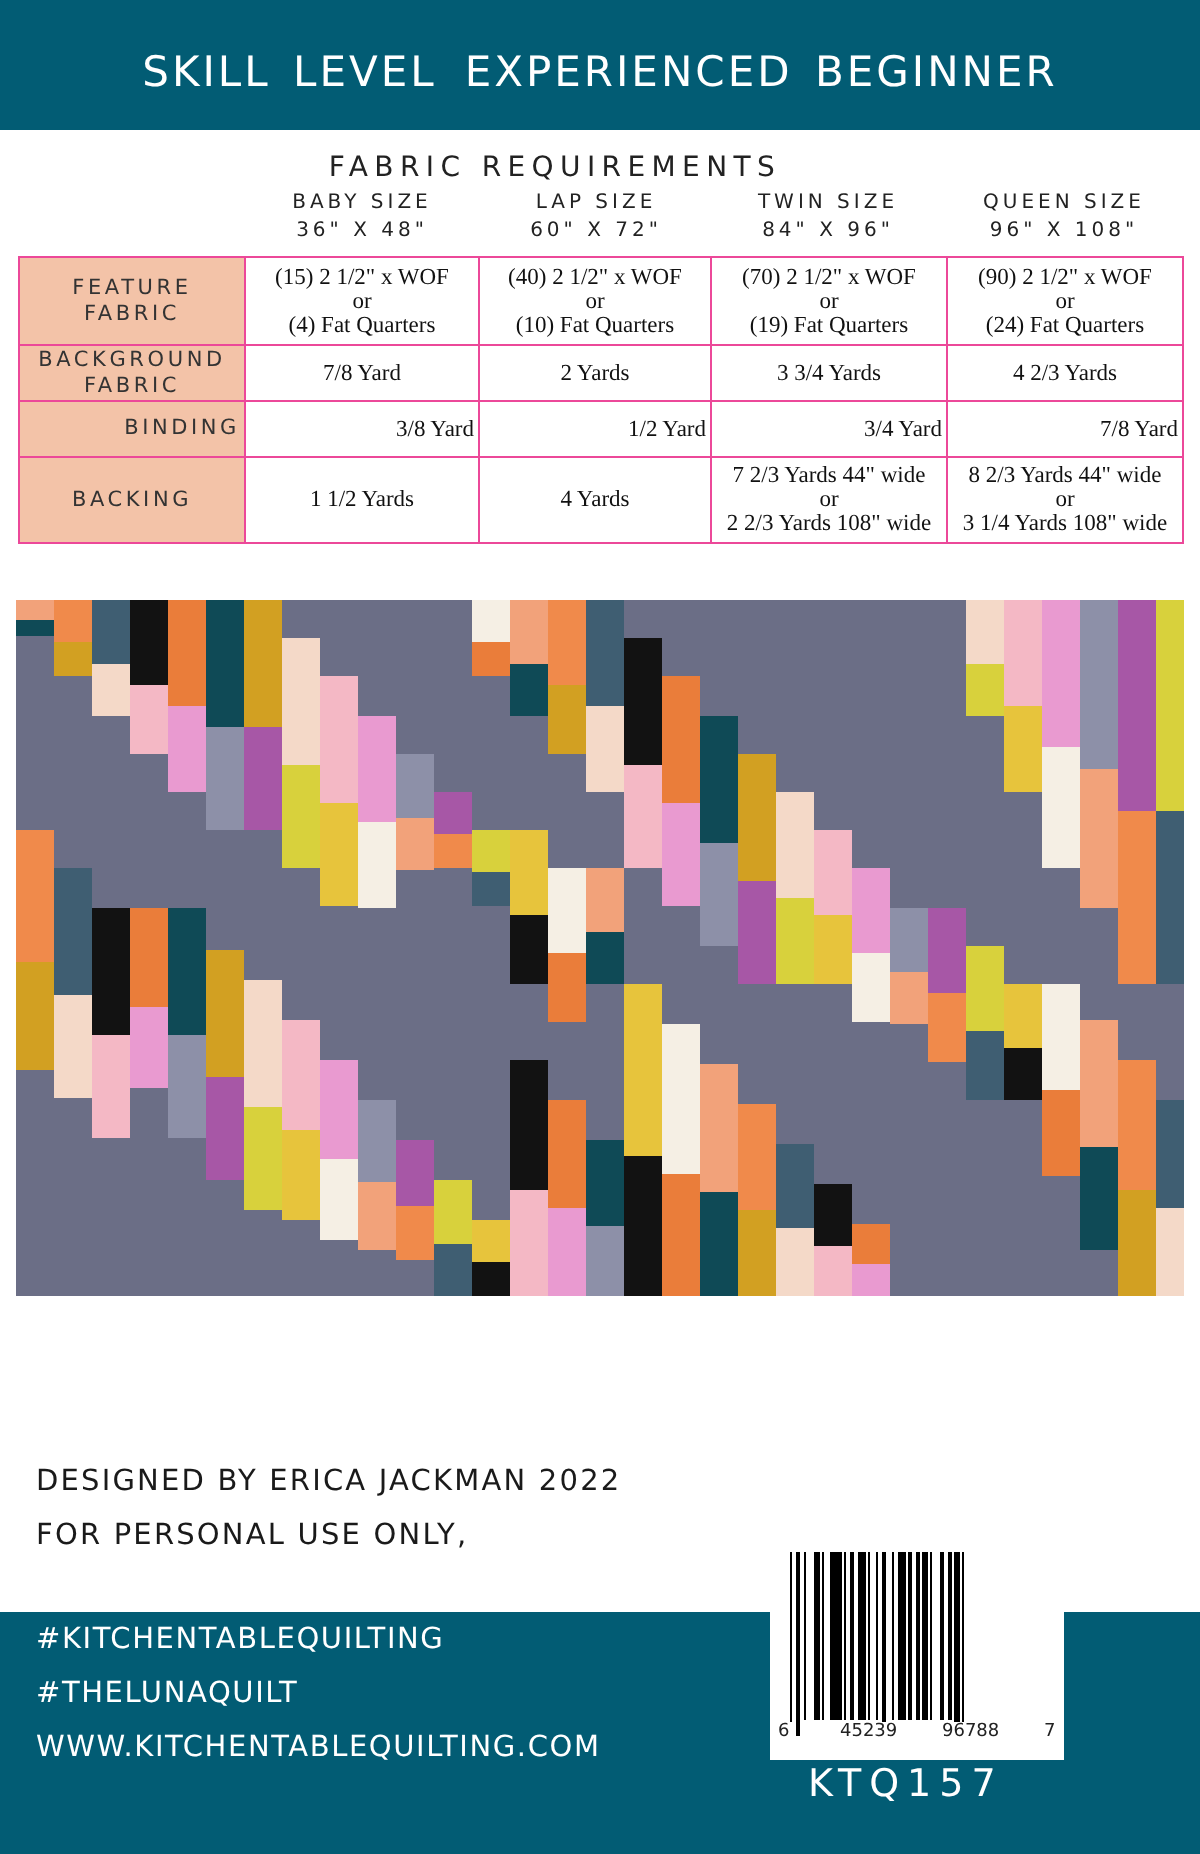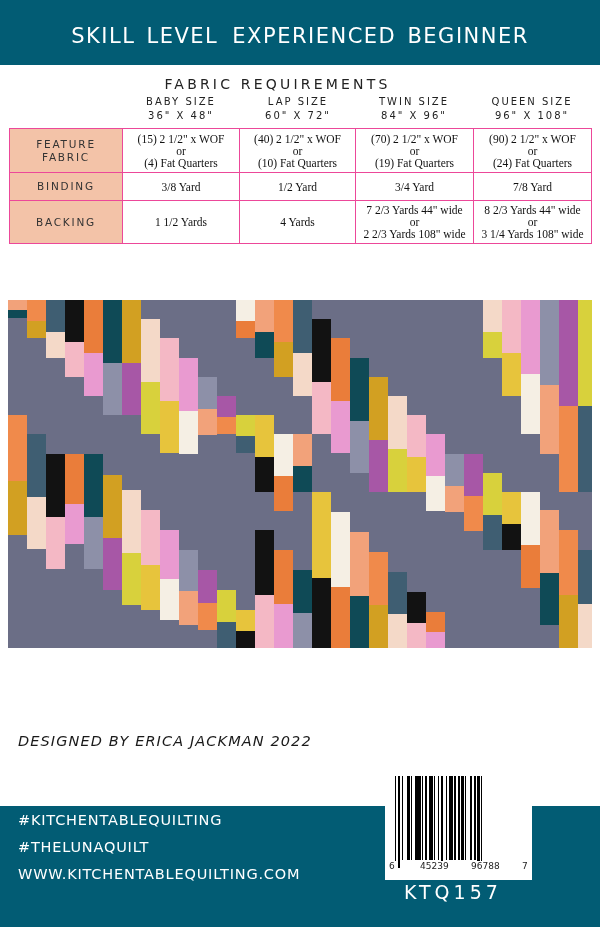--- a/index.html
+++ b/index.html
@@ -32,40 +32,40 @@
     border: 1px solid #ec4899; text-align: center; vertical-align: middle;
     font-family: "Liberation Serif", serif; font-size: 11.5px; color: #111; line-height: 12px;
     padding: 0 2px;
   }
   table.req td.lbl {
     background: #f3c3a8; font-family: "DejaVu Sans", sans-serif;
     font-size: 10.5px; letter-spacing: 1.8px; color: #333; line-height: 13px;
   }
   table.req tr.r1 td { height: 44px; }
   table.req tr.r2 td { height: 28px; }
-  table.req tr.r3 td { height: 28px; }
+  table.req tr.r3 td { height: 28px; text-align: right; }
   table.req tr.r4 td { height: 43px; }
   .cell-line { display: block; }
 
   .quilt {
     position: absolute; left: 8px; top: 300px; width: 584px; height: 348px;
     background: #6b6e86; overflow: hidden;
   }
   .strip { position: absolute; width: 19px; }
 
   .note {
     position: absolute; left: 6px; top: 660px; width: 590px;
     font-family: "Liberation Serif", serif; font-style: italic; font-size: 13px;
     line-height: 20px; color: #111;
   }
 
   .credits {
     position: absolute; left: 18px; top: 728px;
     font-family: "DejaVu Sans", sans-serif; font-size: 14.5px; letter-spacing: 1.1px;
-    color: #1a1a1a; line-height: 27px; font-style: italic;
+    color: #1a1a1a; line-height: 27px;
   }
 
   .bottom-band {
     position: absolute; left: 0; top: 806px; width: 600px; height: 121px; background: #025c74;
   }
   .social {
     position: absolute; left: 18px; top: 807px;
     font-family: "DejaVu Sans", sans-serif; font-size: 14.5px; letter-spacing: 0.8px;
     color: #ffffff; line-height: 27px;
   }
@@ -143,20 +143,30 @@
     <td>
       <span class="cell-line">(70) 2 1/2" x WOF</span>
       <span class="cell-line">or</span>
       <span class="cell-line">(19) Fat Quarters</span>
     </td>
     <td>
       <span class="cell-line">(90) 2 1/2" x WOF</span>
       <span class="cell-line">or</span>
       <span class="cell-line">(24) Fat Quarters</span>
     </td>
+  </tr>
+  <tr class="r2">
+    <td class="lbl">
+      <span class="cell-line">BACKGROUND</span>
+      <span class="cell-line">FABRIC</span>
+    </td>
+    <td>7/8 Yard</td>
+    <td>2 Yards</td>
+    <td>3 3/4 Yards</td>
+    <td>4 2/3 Yards</td>
   </tr>
   <tr class="r3">
     <td class="lbl">BINDING</td>
     <td>3/8 Yard</td>
     <td>1/2 Yard</td>
     <td>3/4 Yard</td>
     <td>7/8 Yard</td>
   </tr>
   <tr class="r4">
     <td class="lbl">BACKING</td>
@@ -243,20 +253,21 @@
     <div class="strip" style="left: 418px; top: 312px; height: 36px; background: linear-gradient(rgb(234, 125, 58) 0px, rgb(234, 125, 58) 55%, rgb(233, 154, 208) 55%, rgb(233, 154, 208) 100%);"></div>
   </div>
 
 <div class="note">
 </div>
 
 <div class="bottom-band"></div>
 
 <div class="credits">
   <div>DESIGNED BY ERICA JACKMAN 2022</div>
+  <div>FOR PERSONAL USE ONLY,</div>
 </div>
 
 <div class="social">
   <div>#KITCHENTABLEQUILTING</div>
   <div>#THELUNAQUILT</div>
   <div>WWW.KITCHENTABLEQUILTING.COM</div>
 </div>
 
 <div class="barcode-box">
   <div class="bars" id="bars">

